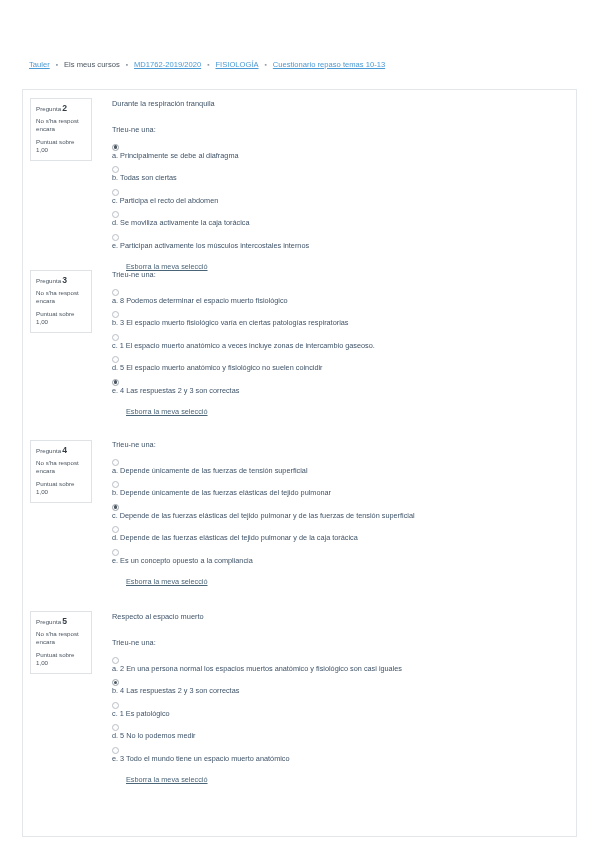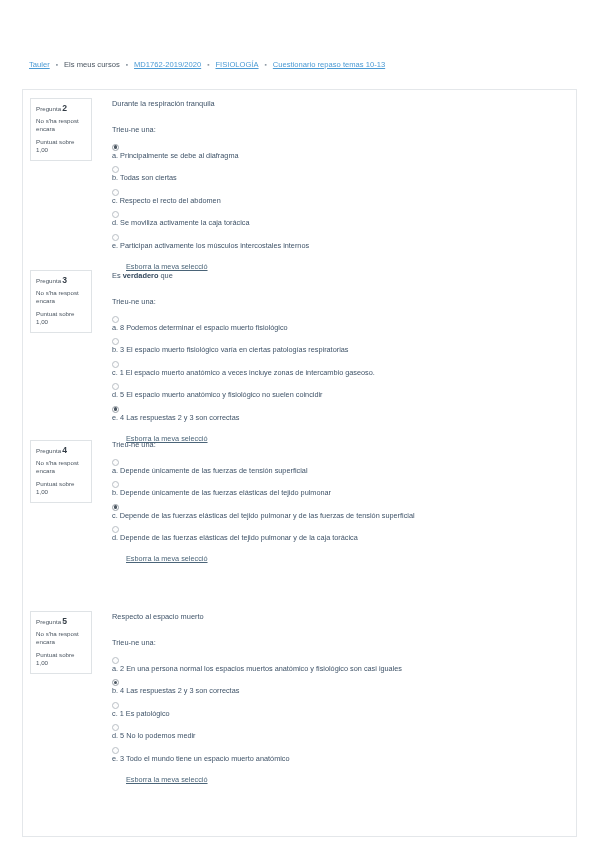--- a/index.html
+++ b/index.html
@@ -203,42 +203,42 @@
             <li class="answer">
               <span class="radio checked"></span>
               <span class="answer-label">a. Principalmente se debe al diafragma</span>
             </li>
             <li class="answer">
               <span class="radio"></span>
               <span class="answer-label">b. Todas son ciertas</span>
             </li>
             <li class="answer">
               <span class="radio"></span>
-              <span class="answer-label">c. Respecto el recto del abdomen</span>
+              <span class="answer-label">c. Participa el recto del abdomen</span>
             </li>
             <li class="answer">
               <span class="radio"></span>
               <span class="answer-label">d. Se moviliza activamente la caja torácica</span>
             </li>
             <li class="answer">
               <span class="radio"></span>
               <span class="answer-label">e. Participan activamente los músculos intercostales internos</span>
             </li>
           </ul><a class="clear-link">Esborra la meva selecció</a></div>
       </div>
       <div class="question" style="top: 180px;">
         <div class="q-info">
           <div class="q-info-title"><span>Pregunta</span><b>3</b></div>
           <div class="q-info-state">No s'ha respost encara</div>
           <div class="q-info-mark">
             <div>Puntuat sobre</div>
             <div>1,00</div>
           </div>
         </div>
-        <div class="q-body"><div class="q-text">Es <b>verdadero</b> que</div><div class="q-prompt">Trieu-ne una:</div><ul class="answers">
+        <div class="q-body"><div class="q-prompt">Trieu-ne una:</div><ul class="answers">
             <li class="answer">
               <span class="radio"></span>
               <span class="answer-label">a. 8  Podemos determinar el espacio muerto fisiológico</span>
             </li>
             <li class="answer">
               <span class="radio"></span>
               <span class="answer-label">b. 3 El espacio muerto fisiológico varía en ciertas patologías respiratorias</span>
             </li>
             <li class="answer">
               <span class="radio"></span>
@@ -273,20 +273,24 @@
               <span class="answer-label">b. Depende únicamente de las fuerzas elásticas del tejido pulmonar</span>
             </li>
             <li class="answer">
               <span class="radio checked"></span>
               <span class="answer-label">c. Depende de las fuerzas elásticas del tejido pulmonar y de las fuerzas de tensión superficial</span>
             </li>
             <li class="answer">
               <span class="radio"></span>
               <span class="answer-label">d. Depende de las fuerzas elásticas del tejido pulmonar y de la caja torácica</span>
             </li>
+            <li class="answer">
+              <span class="radio"></span>
+              <span class="answer-label">e. Es un concepto opuesto a la compliancia</span>
+            </li>
           </ul><a class="clear-link">Esborra la meva selecció</a></div>
       </div>
       <div class="question" style="top: 521px;">
         <div class="q-info">
           <div class="q-info-title"><span>Pregunta</span><b>5</b></div>
           <div class="q-info-state">No s'ha respost encara</div>
           <div class="q-info-mark">
             <div>Puntuat sobre</div>
             <div>1,00</div>
           </div>

